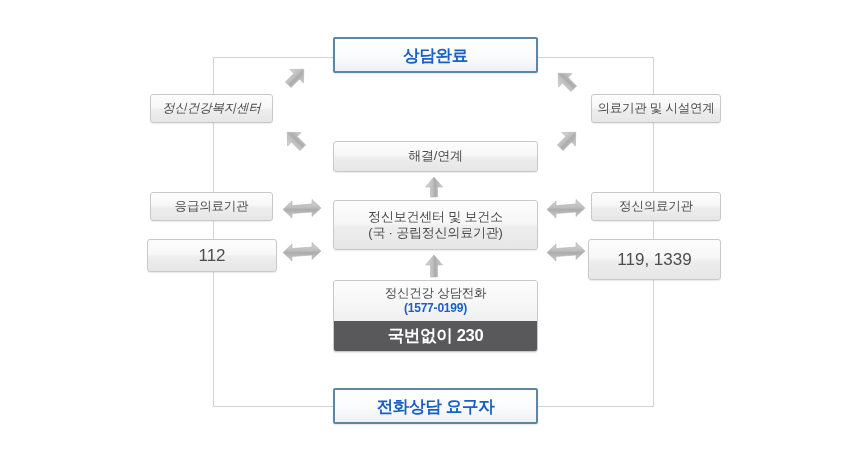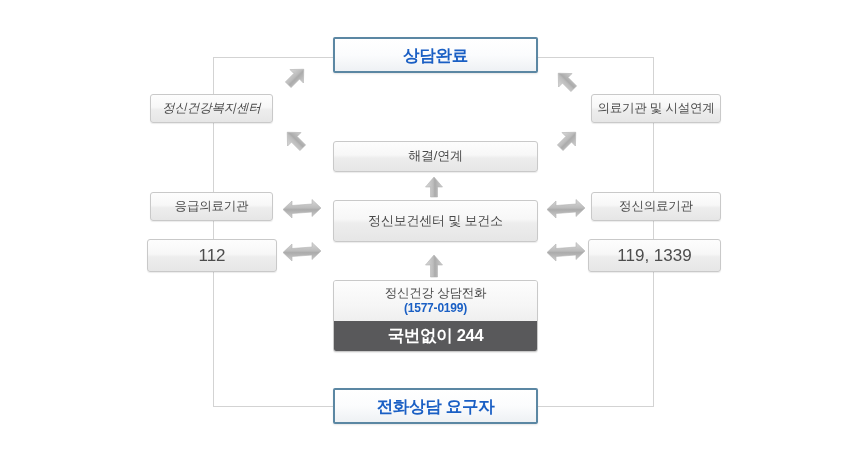--- a/index.html
+++ b/index.html
@@ -130,47 +130,48 @@
   </div>
 
   <div class="node small" style="left:591px; top:94px; width:130px; height:29px;">
     <span>의료기관 및 시설연계</span>
   </div>
 
   <div class="node mid" style="left:333px; top:141px; width:205px; height:31px;">
     <span>해결/연계</span>
   </div>
 
-  <div class="node mid" style="left:333px; top:200px; width:205px; height:42px;">
+  <div class="node mid" style="left:333px; top:200px; width:205px; height:50px;">
     <span class="l1">정신보건센터 및 보건소</span>
+    <span class="l2">(국 · 공립정신의료기관)</span>
   </div>
 
   <div class="node small" style="left:150px; top:192px; width:123px; height:29px;">
     <span>응급의료기관</span>
   </div>
 
   <div class="node small" style="left:591px; top:192px; width:130px; height:29px;">
     <span>정신의료기관</span>
   </div>
 
   <div class="node strong" style="left:147px; top:239px; width:130px; height:33px;">
     <span>112</span>
   </div>
 
-  <div class="node strong" style="left:588px; top:239px; width:133px; height:33px;">
+  <div class="node strong" style="left:588px; top:239px; width:133px; height:41px;">
     <span>119, 1339</span>
   </div>
 
   <div class="phone-node" style="left:333px; top:280px; width:205px; height:72px;">
     <div class="phone-top">
       <span class="phone-label">정신건강 상담전화</span>
       <span class="phone-number">(1577-0199)</span>
     </div>
     <div class="phone-bottom">
-      <span>국번없이 244</span>
+      <span>국번없이 230</span>
     </div>
   </div>
 
   <div class="node accent" style="left:333px; top:388px; width:205px; height:36px;">
     <span>전화상담 요구자</span>
   </div>
 
   <svg width="0" height="0" style="position:absolute">
     <defs>
       <linearGradient id="ag" x1="0" y1="0" x2="0" y2="1">

